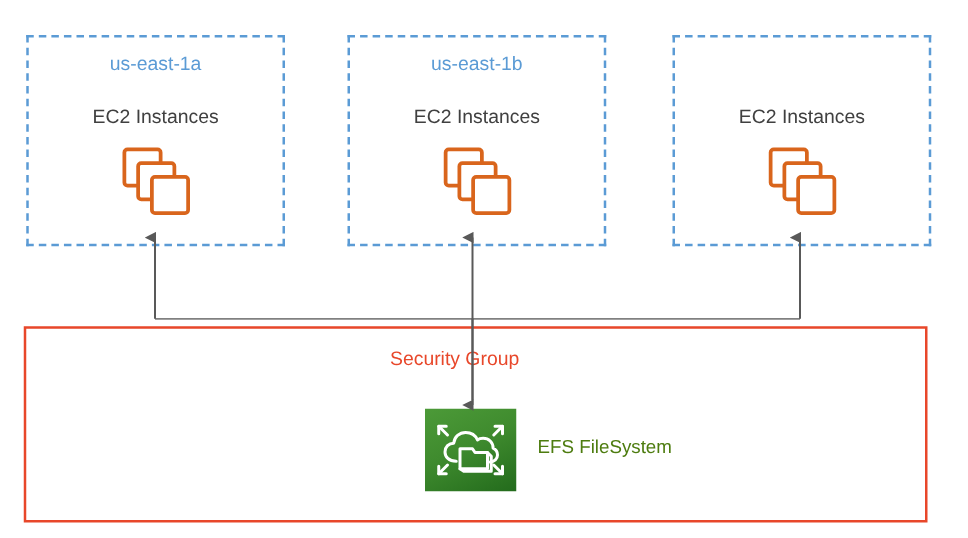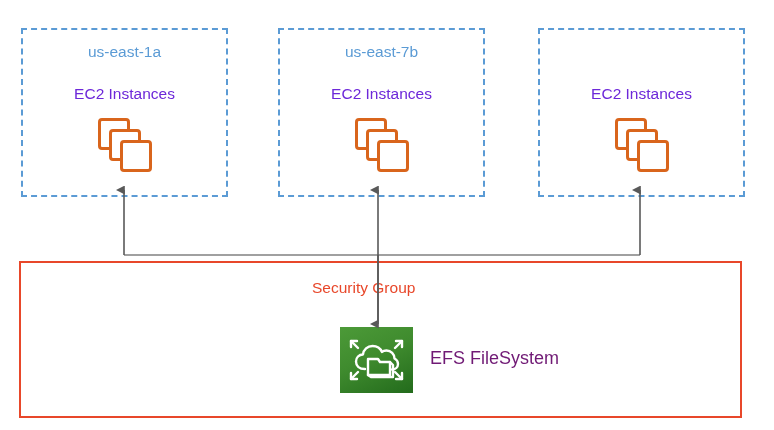--- a/index.html
+++ b/index.html
@@ -37,21 +37,21 @@
     font-size: 15.5px;
     line-height: 18px;
     white-space: nowrap;
   }
   .az-subtitle {
     position: absolute;
     left: 0;
     right: 0;
     top: 55px;
     text-align: center;
-    color: #6d28d9;
+    color: #404040;
     font-size: 15.5px;
     line-height: 18px;
     white-space: nowrap;
   }
 
   
   .ec2-icon {
     position: absolute;
     width: 62px;
     height: 56px;
@@ -93,22 +93,22 @@
     left: 340px;
     top: 327px;
     width: 73px;
     height: 66px;
     background: linear-gradient(155deg, #4C9A38 0%, #3F8B2E 45%, #236B1C 100%);
   }
   .efs-label {
     position: absolute;
     left: 430px;
     top: 348px;
-    color: #701a75;
-    font-size: 18px;
+    color: #4d7c0f;
+    font-size: 15px;
     line-height: 20px;
     white-space: nowrap;
   }
 
   
   #connectors {
     position: absolute;
     left: 0;
     top: 0;
     width: 774px;
@@ -125,21 +125,21 @@
     <div class="az-title">us-east-1a</div>
     <div class="az-subtitle">EC2 Instances</div>
     <div class="ec2-icon">
       <div class="ec2-sq s1"></div>
       <div class="ec2-sq s2"></div>
       <div class="ec2-sq s3"></div>
     </div>
   </div>
 
   <div class="az-box" style="left:278px; top:28px; width:207px; height:169px;">
-    <div class="az-title">us-east-7b</div>
+    <div class="az-title">us-east-1b</div>
     <div class="az-subtitle">EC2 Instances</div>
     <div class="ec2-icon">
       <div class="ec2-sq s1"></div>
       <div class="ec2-sq s2"></div>
       <div class="ec2-sq s3"></div>
     </div>
   </div>
 
   <div class="az-box" style="left:538px; top:28px; width:207px; height:169px;">
     <div class="az-subtitle">EC2 Instances</div>

